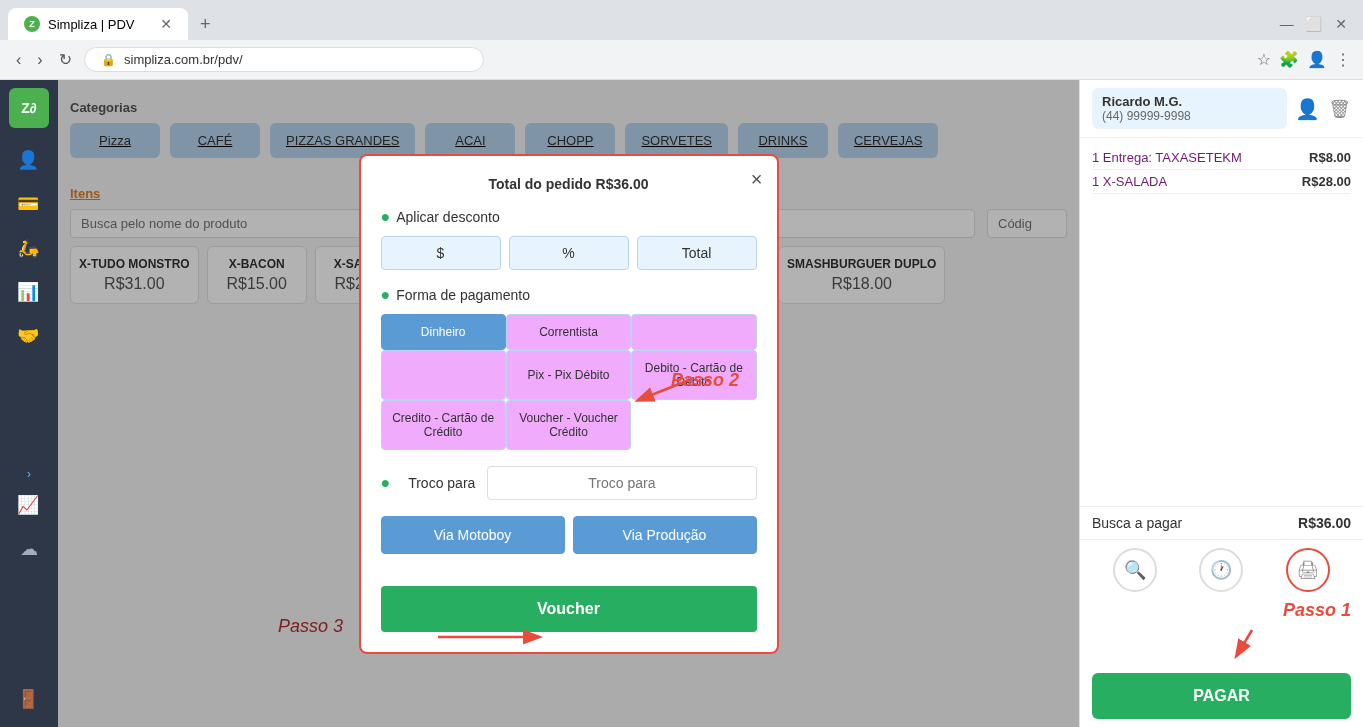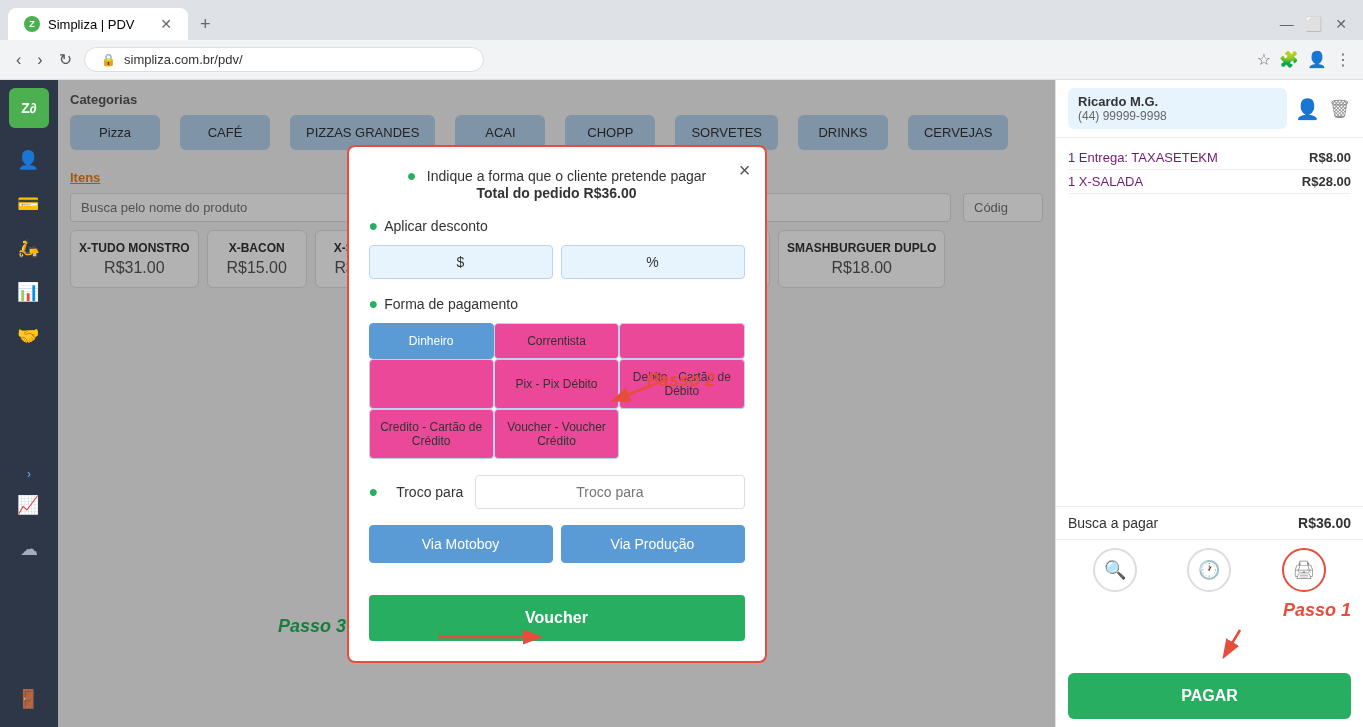--- a/index.html
+++ b/index.html
@@ -24,38 +24,38 @@
     .icon-sidebar { width: 58px; background: #2d3748; display: flex; flex-direction: column; align-items: center; padding: 8px 0; gap: 4px; }
     .sidebar-icon { width: 40px; height: 40px; display: flex; align-items: center; justify-content: center; color: #a0aec0; font-size: 18px; cursor: pointer; border-radius: 6px; }
     .sidebar-icon.active { color: #63b3ed; }
     .sidebar-icon.brand { background: #4CAF50; color: white; border-radius: 6px; margin-bottom: 8px; font-weight: bold; font-size: 14px; }
     .sidebar-expand { color: #63b3ed; font-size: 12px; margin-top: auto; }
 
     
     .main-content { flex: 1; display: flex; flex-direction: column; background: #f5f5f5; overflow: hidden; position: relative; }
 
     
-    .categories-section { padding: 12px 12px; }
+    .categories-section { padding: 20px 12px; }
     .categories-label { font-size: 13px; color: #555; margin-bottom: 8px; font-weight: 600; }
-    .categories-grid { display: flex; flex-wrap: wrap; gap: 20px; }
+    .categories-grid { display: flex; flex-wrap: wrap; gap: 10px; text-decoration: underline; }
     .category-btn { background: #b8d4f0; border: none; border-radius: 6px; padding: 10px 16px; font-size: 13px; color: #333; cursor: pointer; min-width: 90px; text-align: center; }
 
     
     .items-section { padding: 8px 12px; flex: 1; overflow: hidden; }
     .items-label { font-size: 13px; color: #e67e22; margin-bottom: 8px; font-weight: 600; text-decoration: underline; }
     .search-bar { display: flex; gap: 12px; margin-bottom: 8px; }
     .search-input { flex: 1; padding: 6px 10px; border: 1px solid #ddd; border-radius: 4px; font-size: 13px; background: white; }
     .code-input { width: 80px; padding: 6px 10px; border: 1px solid #ddd; border-radius: 4px; font-size: 13px; background: white; }
     .items-grid { display: flex; flex-wrap: wrap; gap: 8px; }
     .item-card { background: white; border: 1px solid #e0e0e0; border-radius: 6px; padding: 10px 8px; text-align: center; min-width: 100px; cursor: pointer; }
     .item-name { font-size: 12px; font-weight: bold; color: #333; margin-bottom: 4px; }
     .item-price { font-size: 16px; color: #555; }
 
     
-    .right-sidebar { width: 308px; background: white; border-left: 1px solid #e0e0e0; display: flex; flex-direction: column; }
+    .right-sidebar { width: 284px; background: white; border-left: 1px solid #e0e0e0; display: flex; flex-direction: column; }
     .customer-bar { display: flex; align-items: center; padding: 8px 12px; gap: 8px; border-bottom: 1px solid #eee; }
     .customer-info { flex: 1; background: #e8f4fd; border-radius: 6px; padding: 6px 10px; }
     .customer-name { font-size: 13px; font-weight: bold; color: #333; }
     .customer-phone { font-size: 12px; color: #666; }
     .customer-icon { font-size: 20px; color: #555; }
     .delete-icon { font-size: 18px; color: #888; cursor: pointer; }
     .order-items { flex: 1; padding: 8px 12px; overflow-y: auto; }
     .order-item { display: flex; justify-content: space-between; align-items: center; padding: 4px 0; border-bottom: 1px solid #f0f0f0; font-size: 13px; }
     .order-item-name { color: #701a75; }
     .order-item-price { color: #333; font-weight: bold; }
@@ -73,21 +73,21 @@
     .modal-close { position: absolute; top: 12px; right: 14px; font-size: 20px; cursor: pointer; color: #555; background: none; border: none; }
     .modal-header { text-align: center; margin-bottom: 16px; }
     .modal-title-dot { color: #27ae60; margin-right: 6px; }
     .modal-title { font-size: 14px; color: #333; }
     .modal-total { font-size: 14px; color: #333; font-weight: bold; }
     .section-title { display: flex; align-items: center; font-size: 14px; color: #333; margin-bottom: 10px; }
     .section-dot { color: #27ae60; margin-right: 6px; font-size: 16px; }
     .discount-buttons { display: flex; gap: 8px; margin-bottom: 16px; }
     .discount-btn { flex: 1; padding: 8px; border: 1px solid #b8d4f0; border-radius: 4px; background: #e8f4fd; cursor: pointer; font-size: 14px; color: #333; text-align: center; }
     .payment-grid { display: grid; grid-template-columns: 1fr 1fr 1fr; gap: 0; margin-bottom: 16px; }
-    .payment-btn { padding: 10px 6px; border: 1px solid #b8d4f0; border-radius: 4px; background: #ec4899; cursor: pointer; font-size: 12px; color: #333; text-align: center; }
+    .payment-btn { padding: 10px 6px; border: 1px solid #b8d4f0; border-radius: 4px; background: #f0abfc; cursor: pointer; font-size: 12px; color: #333; text-align: center; }
     .payment-btn.active { background: #5b9bd5; color: white; border-color: #5b9bd5; }
     .troco-section { display: flex; align-items: center; gap: 12px; margin-bottom: 16px; }
     .troco-label { font-size: 14px; color: #333; white-space: nowrap; }
     .troco-input { flex: 1; padding: 8px 12px; border: 1px solid #ddd; border-radius: 4px; font-size: 14px; text-align: center; color: #333; }
     .via-buttons { display: flex; gap: 8px; margin-bottom: 32px; }
     .via-btn { flex: 1; padding: 10px; border: 1px solid #5b9bd5; border-radius: 4px; background: #5b9bd5; color: white; cursor: pointer; font-size: 14px; text-align: center; }
     .print-btn { width: 100%; padding: 14px; background: #27ae60; color: white; border: none; border-radius: 4px; font-size: 16px; font-weight: bold; cursor: pointer; }
   </style>
 </head>
 <body>
@@ -190,34 +190,31 @@
           <div class="item-price">R$18.00</div>
         </div>
       </div>
     </div>
 
     <div class="modal-overlay">
       <div class="modal">
         <button class="modal-close">×</button>
 
         <div class="modal-header">
-          <div>
-            <span class="modal-title-dot">●</span>
-            <span class="modal-title">Indique a forma que o cliente pretende pagar</span>
-          </div>
           <div class="modal-total">Total do pedido R$36.00</div>
         </div>
 
         <div class="section-title">
           <span class="section-dot">●</span>
           <span>Aplicar desconto</span>
         </div>
         <div class="discount-buttons">
           <button class="discount-btn">$</button>
           <button class="discount-btn">%</button>
+          <button class="discount-btn">Total</button>
         </div>
 
         <div class="section-title">
           <span class="section-dot">●</span>
           <span>Forma de pagamento</span>
         </div>
 
         <div style="position:relative; margin-bottom:16px;">
           <div class="payment-grid">
             <button class="payment-btn active">Dinheiro</button>
@@ -249,21 +246,21 @@
 
       <svg style="position:absolute; top:280px; right:330px; pointer-events:none;" width="120" height="60">
         <defs>
             <marker id="arrowhead2" markerWidth="8" markerHeight="6" refX="6" refY="3" orient="auto">
               <polygon points="0 0, 8 3, 0 6" fill="#e74c3c"></polygon>
             </marker>
           </defs>
         <line x1="60" y1="20" x2="10" y2="40" stroke="#e74c3c" stroke-width="2.5" marker-end="url(#arrowhead2)"></line>
       </svg>
 
-      <div style="position:absolute; bottom:90px; left:220px; color:#15803d; font-size:18px; font-weight:bold; font-style:italic;">Passo 3</div>
+      <div style="position:absolute; bottom:90px; left:220px; color:#7f1d1d; font-size:18px; font-weight:normal; font-style:italic;">Passo 3</div>
 
       <svg style="position:absolute; bottom:60px; left:380px; pointer-events:none;" width="120" height="60">
         <defs>
             <marker id="arrowhead3" markerWidth="8" markerHeight="6" refX="6" refY="3" orient="auto">
               <polygon points="0 0, 8 3, 0 6" fill="#e74c3c"></polygon>
             </marker>
           </defs>
         <line x1="0" y1="30" x2="100" y2="30" stroke="#e74c3c" stroke-width="2.5" marker-end="url(#arrowhead3)"></line>
       </svg>
     </div>

